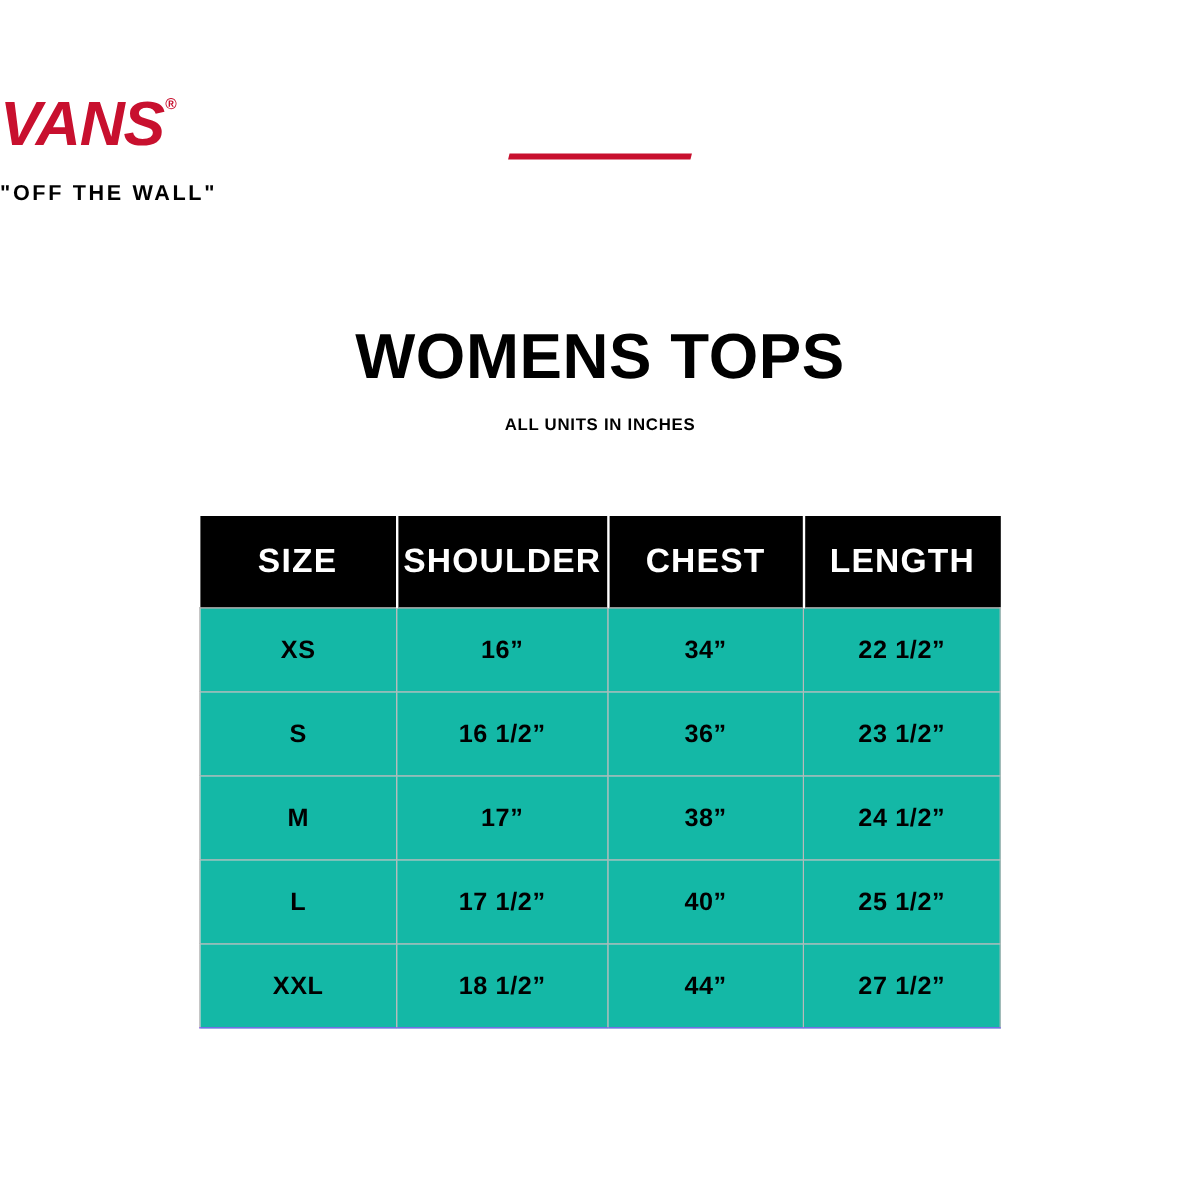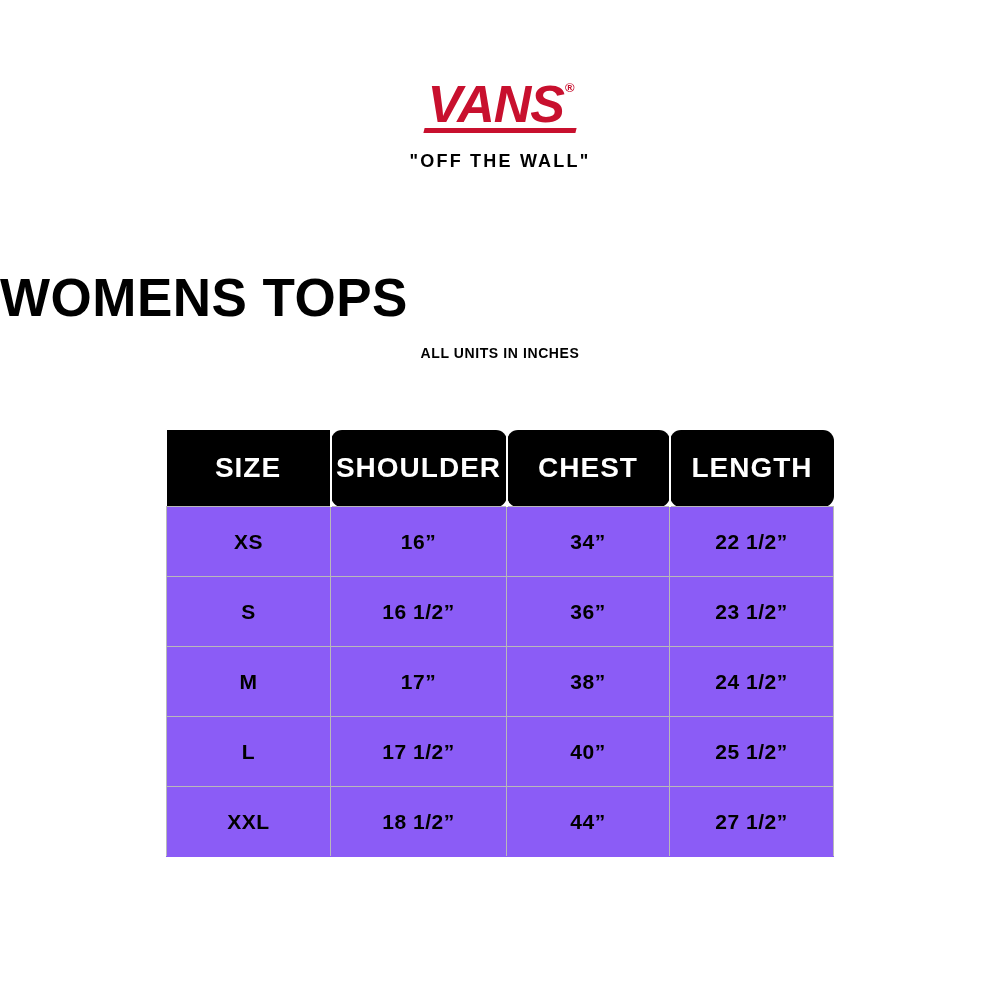--- a/index.html
+++ b/index.html
@@ -20,21 +20,21 @@
     height: 1000px;
     box-sizing: border-box;
   }
 
   
   .brand {
     position: absolute;
     top: 78px;
     left: 0;
     width: 1000px;
-    text-align: center;
+    text-align: left;
   }
   .brand-wordmark {
     font-family: "Liberation Sans", sans-serif;
     font-weight: bold;
     font-style: italic;
     font-size: 52px;
     letter-spacing: -1px;
     color: #c8102e;
     line-height: 1;
     position: relative;
@@ -65,20 +65,21 @@
     letter-spacing: 2.2px;
     color: #000;
   }
 
   
   .title {
     position: absolute;
     top: 270px;
     left: 0;
     width: 1000px;
+    text-align: center;
     font-weight: bold;
     font-size: 53px;
     letter-spacing: 0.5px;
     line-height: 1.05;
   }
   .subtitle {
     position: absolute;
     top: 345px;
     left: 0;
     width: 1000px;
@@ -110,27 +111,26 @@
   table.size-chart thead th {
     background: #000000;
     color: #ffffff;
     height: 74px;
     border: none;
     font-size: 28px;
     letter-spacing: 1px;
   }
   table.size-chart thead th + th {
     border-left: 2px solid #ffffff;
-    border-radius: 11px;
   }
   table.size-chart tbody td {
     height: 67px;
     border: 1px solid #b9b9b9;
     color: #000000;
-    background: #8b5cf6;
+    background: #14b8a6;
   }
   table.size-chart tbody tr td:first-child {
     border-left: 1px solid #b9b9b9;
   }
   table.size-chart tbody tr:last-child td {
     border-bottom: 1px solid #8b5cf6;
   }
   .col-size    { width: 164px; }
   .col-shoulder{ width: 176px; }
   .col-chest   { width: 163px; }

